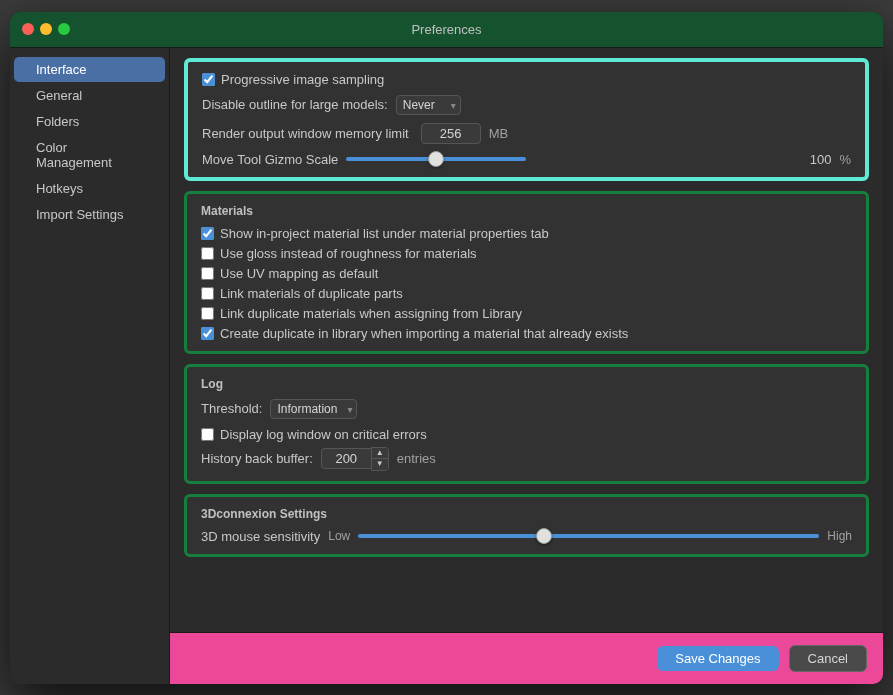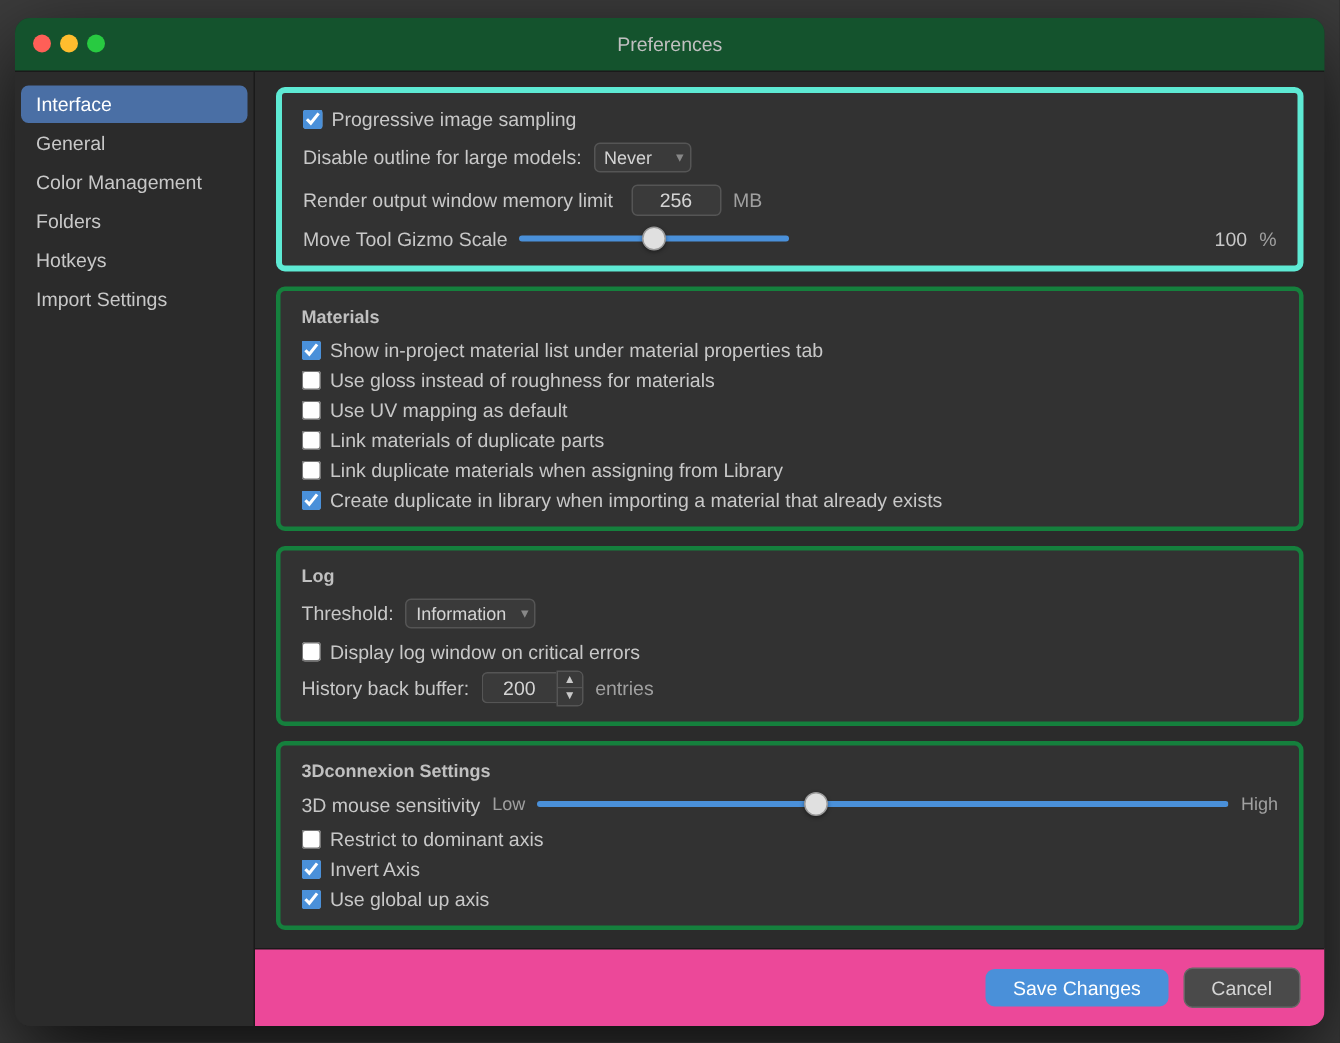--- a/index.html
+++ b/index.html
@@ -59,21 +59,21 @@
       overflow: hidden;
     }
     .sidebar {
       width: 160px;
       background: #2b2b2b;
       padding: 8px 0;
       border-right: 1px solid #1a1a1a;
       flex-shrink: 0;
     }
     .sidebar-item {
-      padding: 5px 10px;
+      padding: 5px 22px;
       cursor: pointer;
       color: #c8c8c8;
       font-size: 13px;
       border-radius: 5px;
       margin: 1px 4px;
     }
     .sidebar-item.active {
       background: #4a6fa5;
       color: #fff;
     }
@@ -345,24 +345,24 @@
   <div class="main">
 
     <div class="sidebar">
       <div class="sidebar-item active">
         <span>Interface</span>
       </div>
       <div class="sidebar-item">
         <span>General</span>
       </div>
       <div class="sidebar-item">
+        <span>Folders</span>
+      </div>
+      <div class="sidebar-item">
         <span>Color Management</span>
-      </div>
-      <div class="sidebar-item">
-        <span>Folders</span>
       </div>
       <div class="sidebar-item">
         <span>Hotkeys</span>
       </div>
       <div class="sidebar-item">
         <span>Import Settings</span>
       </div>
     </div>
 
     <div class="content-area">
@@ -469,34 +469,20 @@
         <div class="section">
           <div class="section-header">3Dconnexion Settings</div>
 
           <div class="row">
             <span class="row-label">3D mouse sensitivity</span>
             <span class="low-label">Low</span>
             <input type="range" min="0" max="100" value="40" class="sensitivity-slider" style="">
             <span class="high-label">High</span>
           </div>
 
-          <div id="connexion-checkboxes">
-              <div class="checkbox-row">
-                <input type="checkbox" style="">
-                <span class="checkbox-label">Restrict to dominant axis</span>
-              </div>
-              <div class="checkbox-row">
-                <input type="checkbox" checked="" style="">
-                <span class="checkbox-label">Invert Axis</span>
-              </div>
-              <div class="checkbox-row">
-                <input type="checkbox" checked="" style="">
-                <span class="checkbox-label">Use global up axis</span>
-              </div>
-            </div>
         </div>
 
       </div>
 
       <div class="bottom-bar">
         <button class="btn btn-primary">Save Changes</button>
         <button class="btn btn-secondary">Cancel</button>
       </div>
     </div>
   </div>

